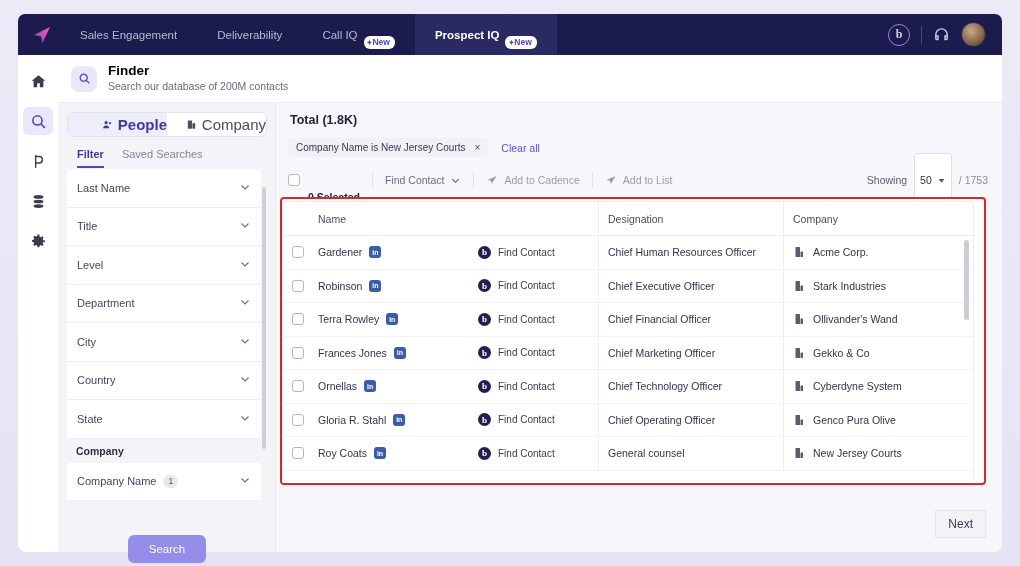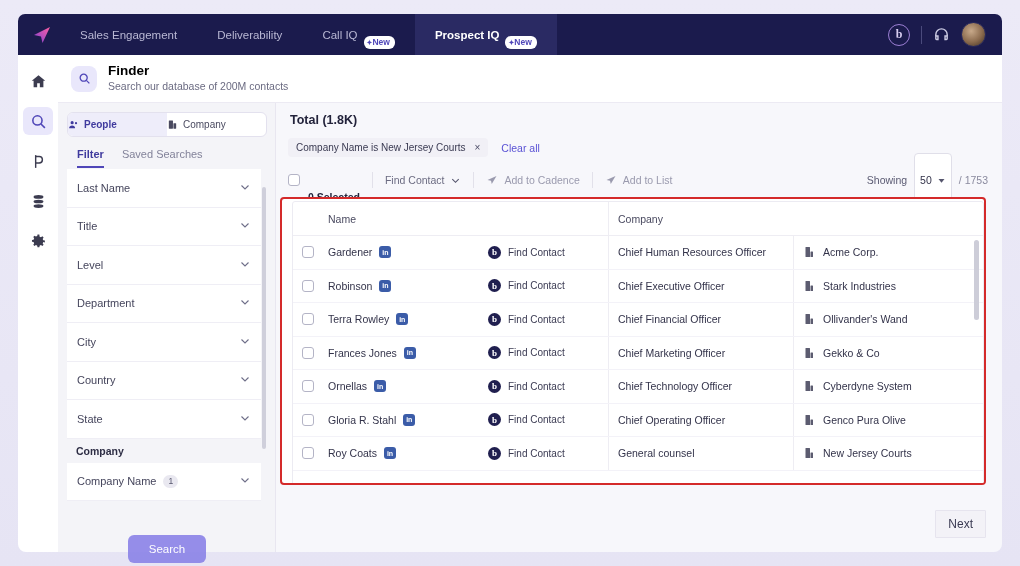--- a/index.html
+++ b/index.html
@@ -99,22 +99,22 @@
   .filters {
     width: 218px; background: #f4f4f8;
     position: relative; border-right: 1px solid #e8e6f0;
     padding: 9px 8px 0 9px;
   }
   .seg {
     display: flex; background: #ffffff; border: 1px solid #e3e1ee;
     border-radius: 6px; overflow: hidden; height: 25px;
   }
   .seg-btn {
-    flex: 1; display: flex; align-items: center; justify-content: flex-start;
-    gap: 5px; font-size: 10px; color: #4a4a60; cursor: pointer;
+    flex: 1; display: flex; align-items: center; justify-content: flex-end;
+    gap: 5px; font-size: 15px; color: #4a4a60; cursor: pointer;
   }
   .seg-btn.active { background: #eeedfa; color: #3f3a9e; font-weight: bold; }
   .tabs { display: flex; gap: 18px; padding: 11px 4px 0 10px; }
   .tab { font-size: 11px; color: #83839a; padding-bottom: 6px; cursor: pointer; }
   .tab.active { color: #3f3a9e; font-weight: bold; border-bottom: 2px solid #4f46b8; }
   .filter-scroll {
     margin-top: 1px; height: 340px; overflow: hidden;
     position: relative; padding-right: 6px;
   }
   .f-item {
@@ -178,21 +178,21 @@
   }
   .showing-total { color: #8a8a9e; }
   
   .table-wrap {
     position: absolute; left: 4px; top: 94px;
     width: 706px; height: 288px;
     border: 2px solid #d42a2a; border-radius: 4px;
     background: #ffffff; overflow: hidden;
   }
   .table-inner {
-    position: absolute; left: 10px; top: 2px;
+    position: absolute; left: 0; top: 2px;
     width: 692px; height: 358px;
     background: #ffffff; border: 1px solid #ecebf2; border-radius: 3px;
     overflow: hidden;
   }
   .thead { display: flex; height: 34px; border-bottom: 1px solid #eeedf3; align-items: center; }
   .th { font-size: 10.5px; color: #4a4a60; }
   .col-check { width: 30px; flex: none; display: flex; justify-content: center; }
   .col-name { width: 165px; flex: none; padding-left: 5px; }
   .col-find { width: 120px; flex: none; }
   .col-desig { width: 185px; flex: none; padding-left: 9px; border-left: 1px solid #eeedf3; height: 100%; display: flex; align-items: center;}
@@ -462,20 +462,21 @@
             <span class="showing-total">/ 1753</span>
           </div>
         </div>
 
         <div class="table-wrap">
           <div class="table-inner">
             <div class="thead">
               <div class="col-check"></div>
               <div class="col-name th">Name</div>
               <div class="col-find"></div>
+              <div class="col-desig th">Designation</div>
               <div class="col-comp th">Company</div>
             </div>
             <div id="table-body">
                 <div class="trow">
                   <div class="col-check">
                     <span class="cb"></span>
                   </div>
                   <div class="col-name cell">
                     <span>Gardener</span>
                     <span class="li-badge">in</span>

